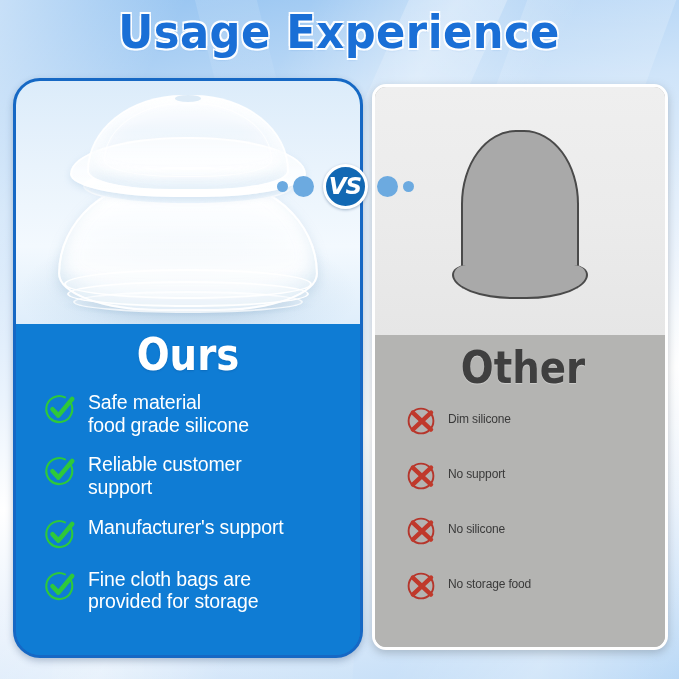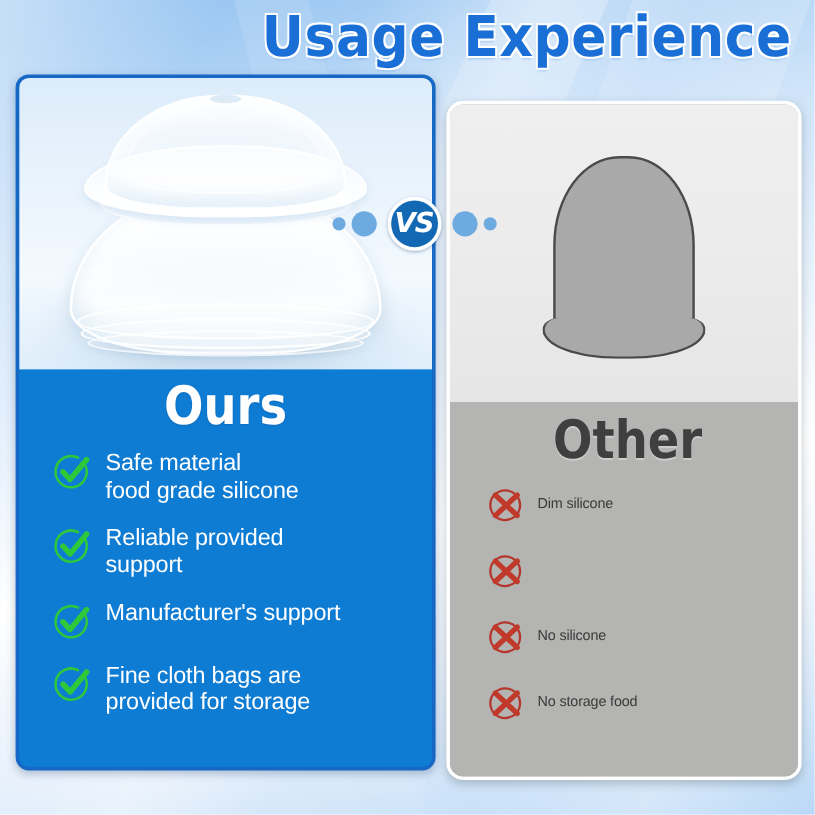--- a/index.html
+++ b/index.html
@@ -31,21 +31,21 @@
   .streak.s1 { left: 440px; top: -70px; width: 90px;  height: 340px; transform: rotate(24deg); opacity: .55; }
   .streak.s2 { left: 560px; top: -90px; width: 140px; height: 420px; transform: rotate(20deg); opacity: .40; }
   .streak.s3 { left: 180px; top: -60px; width: 60px;  height: 260px; transform: rotate(-14deg); opacity: .30; }
   .streak.s4 { left: 60px;  top: 560px; width: 300px; height: 160px; transform: rotate(4deg);  opacity: .30; }
 
   
   .title-wrap {
     position: absolute;
     left: 0; top: 8px;
     width: 679px;
-    text-align: right;
+    text-align: center;
   }
   .title {
     display: inline-block;
     font-family: "DejaVu Sans", sans-serif;
     font-weight: bold;
     font-size: 47px;
     line-height: 1.0;
     letter-spacing: 0.5px;
     color: #1a6fd6;
     transform: scaleX(0.92);
@@ -59,24 +59,24 @@
 
   
   .panel {
     position: absolute;
     box-sizing: border-box;
   }
 
   
   #panel-ours {
     left: 13px;
-    top: 62px;
+    top: 78px;
     width: 350px;
     height: 580px;
-    border-radius: 11px;
+    border-radius: 27px;
     border: 3px solid #1668c4;
     background: #0f7cd4;
     overflow: hidden;
     box-shadow: 0 3px 7px rgba(40,70,110,0.30);
   }
   #ours-photo {
     position: absolute;
     left: 0; top: 0;
     width: 100%;
     height: 243px;
@@ -381,21 +381,21 @@
 food grade silicone</span>
         </li>
 
         <li class="feature-item">
           <span class="feature-icon">
             <svg viewBox="0 0 34 34" width="34" height="34" aria-hidden="true">
               <path d="M27.5 10.5 A13 13 0 1 1 22 5.4" fill="none" stroke="#2ec93a" stroke-width="2.1" stroke-linecap="round"></path>
               <path d="M9.5 17.2 L15.4 23.6 L29.2 7.0" fill="none" stroke="#2ec93a" stroke-width="4.6" stroke-linecap="round" stroke-linejoin="round"></path>
             </svg>
           </span>
-          <span class="feature-text" style="white-space:pre-line">Reliable provided
+          <span class="feature-text" style="white-space:pre-line">Reliable customer
 support</span>
         </li>
 
         <li class="feature-item">
           <span class="feature-icon">
             <svg viewBox="0 0 34 34" width="34" height="34" aria-hidden="true">
               <path d="M27.5 10.5 A13 13 0 1 1 22 5.4" fill="none" stroke="#2ec93a" stroke-width="2.1" stroke-linecap="round"></path>
               <path d="M9.5 17.2 L15.4 23.6 L29.2 7.0" fill="none" stroke="#2ec93a" stroke-width="4.6" stroke-linecap="round" stroke-linejoin="round"></path>
             </svg>
           </span>
@@ -442,20 +442,21 @@
         </li>
 
         <li class="feature-item">
           <span class="feature-icon">
             <svg viewBox="0 0 32 32" width="32" height="32" aria-hidden="true">
               <circle cx="15" cy="17" r="12.4" fill="none" stroke="#b5362c" stroke-width="1.9"></circle>
               <path d="M6.8 8.6 L25.0 25.6" fill="none" stroke="#c0392b" stroke-width="4.4" stroke-linecap="round"></path>
               <path d="M25.0 8.6 L6.8 25.6" fill="none" stroke="#c0392b" stroke-width="4.4" stroke-linecap="round"></path>
             </svg>
           </span>
+          <span class="feature-text">No support</span>
         </li>
 
         <li class="feature-item">
           <span class="feature-icon">
             <svg viewBox="0 0 32 32" width="32" height="32" aria-hidden="true">
               <circle cx="15" cy="17" r="12.4" fill="none" stroke="#b5362c" stroke-width="1.9"></circle>
               <path d="M6.8 8.6 L25.0 25.6" fill="none" stroke="#c0392b" stroke-width="4.4" stroke-linecap="round"></path>
               <path d="M25.0 8.6 L6.8 25.6" fill="none" stroke="#c0392b" stroke-width="4.4" stroke-linecap="round"></path>
             </svg>
           </span>

